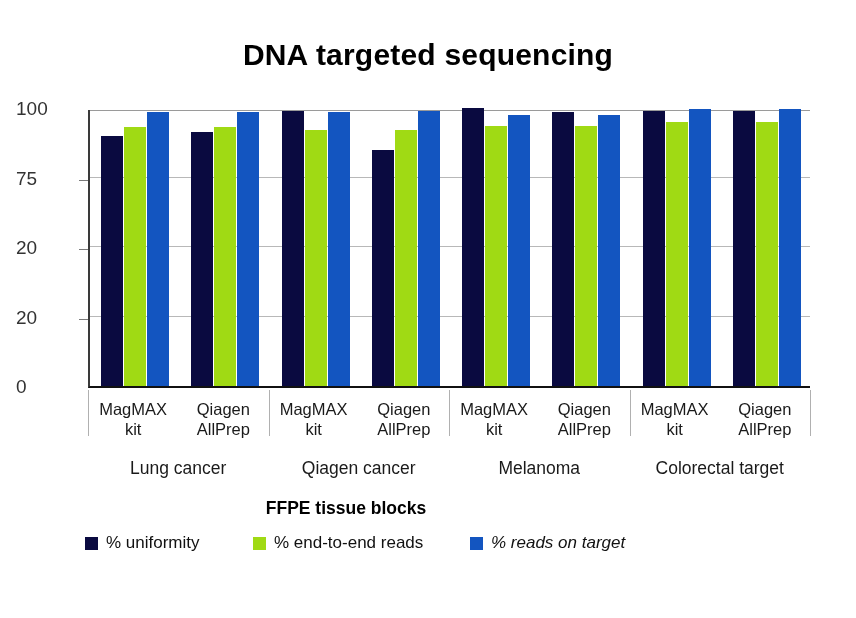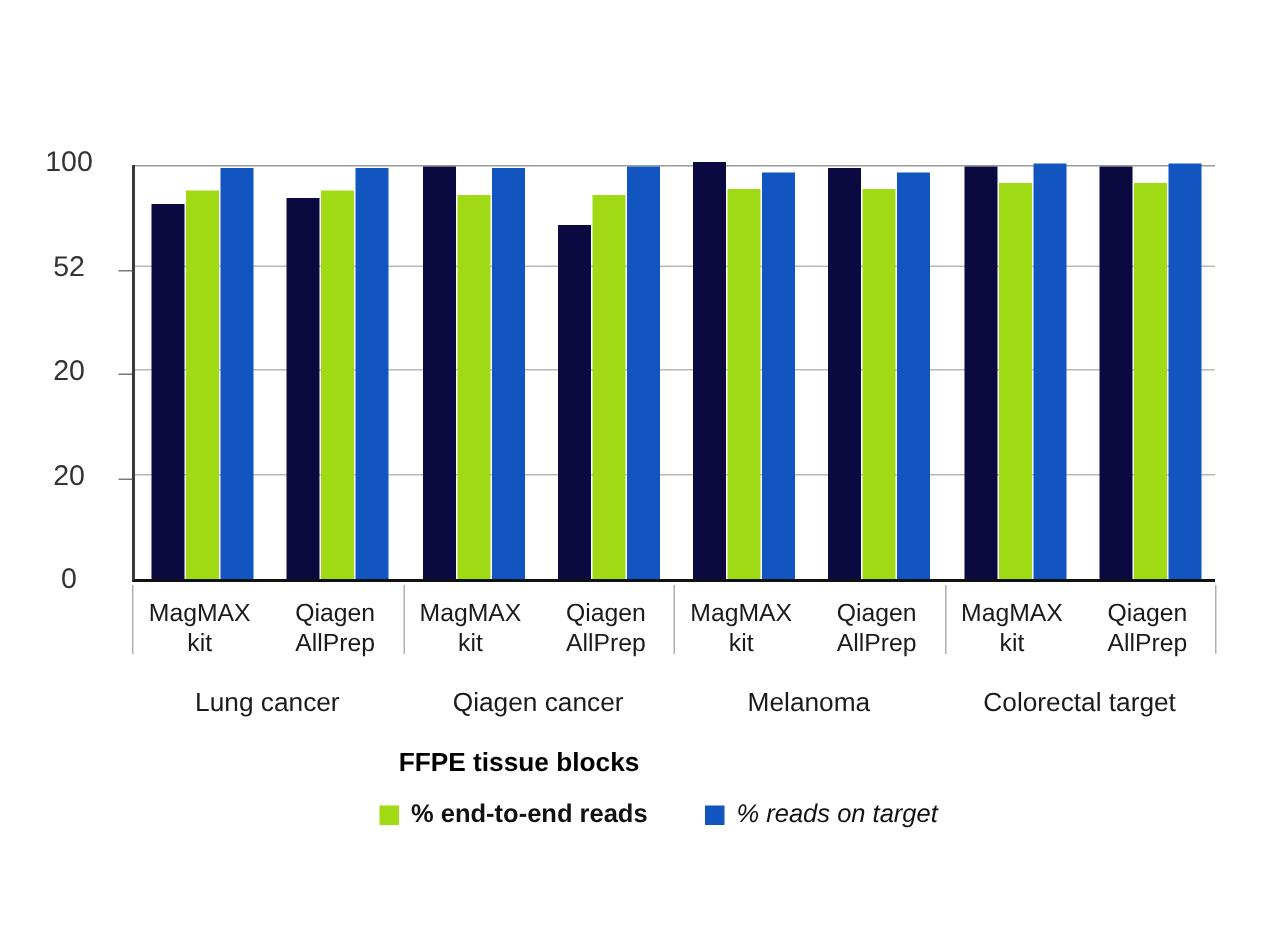--- a/index.html
+++ b/index.html
@@ -30,21 +30,21 @@
     border-bottom:2px solid #111111;
   }
   .plot-topline{
     position:absolute;left:0;top:0;width:100%;height:1px;background:#9a9a9a;
   }
   .gridline{
     position:absolute;left:0;width:100%;height:1px;background:#b8b8b8;
   }
   .ytick-label{
     position:absolute;
-    width:60px;text-align:center;
+    width:60px;text-align:left;
     font-size:19px;color:#333;
   }
   .ytick-mark{
     position:absolute;width:9px;height:1px;background:#7a7a7a;
   }
 
   
   .bar{
     position:absolute;bottom:0;
   }
@@ -83,20 +83,21 @@
   .legend-swatch{
     width:13px;height:13px;display:inline-block;flex:0 0 auto;
   }
   .legend-text{white-space:nowrap;}
 </style>
 </head>
 <body>
 
 <div id="chart-root">
 
+  <div class="chart-title">DNA targeted sequencing</div>
 
   <div class="plot" id="plot-area">
     <div class="plot-topline"></div>
   <div class="gridline" style="bottom: 69.5px;"></div>
       <div class="gridline" style="bottom: 139px;"></div>
       <div class="gridline" style="bottom: 208.5px;"></div>
       <div class="bar" style="left: 11.125px; width: 22px; height: 250.2px; background: rgb(10, 10, 64);"></div>
       <div class="bar" style="left: 34.125px; width: 22px; height: 258.54px; background: rgb(160, 218, 20);"></div>
       <div class="bar" style="left: 57.125px; width: 22px; height: 273.83px; background: rgb(19, 85, 192);"></div>
       <div class="bar" style="left: 101.375px; width: 22px; height: 254.37px; background: rgb(10, 10, 64);"></div>
@@ -121,21 +122,21 @@
       <div class="bar" style="left: 665.875px; width: 22px; height: 264.1px; background: rgb(160, 218, 20);"></div>
       <div class="bar" style="left: 688.875px; width: 22px; height: 276.61px; background: rgb(19, 85, 192);"></div>
     </div>
 
   <div id="y-axis">
       <div class="ytick-label" style="left: 16px; top: 376px;">0</div>
       <div class="ytick-label" style="left: 16px; top: 306.5px;">20</div>
       <div class="ytick-mark" style="left: 79px; top: 318.5px;"></div>
       <div class="ytick-label" style="left: 16px; top: 237px;">20</div>
       <div class="ytick-mark" style="left: 79px; top: 249px;"></div>
-      <div class="ytick-label" style="left: 16px; top: 167.5px;">52</div>
+      <div class="ytick-label" style="left: 16px; top: 167.5px;">75</div>
       <div class="ytick-mark" style="left: 79px; top: 179.5px;"></div>
       <div class="ytick-label" style="left: 16px; top: 98px;">100</div>
     </div>
 
   <div id="x-axis">
       <div class="kit-label" style="width: 120px; left: 73.125px; top: 399px;">
         <div>MagMAX</div>
         <div>kit</div>
       </div>
       <div class="kit-label" style="width: 120px; left: 163.375px; top: 399px;">
@@ -173,21 +174,25 @@
       <div class="group-sep" style="left: 810px; top: 390px; height: 46px;"></div>
       <div class="group-label" style="width: 180.5px; left: 88px; top: 458px;">Lung cancer</div>
       <div class="group-label" style="width: 180.5px; left: 268.5px; top: 458px;">Qiagen cancer</div>
       <div class="group-label" style="width: 180.5px; left: 449px; top: 458px;">Melanoma</div>
       <div class="group-label" style="width: 180.5px; left: 629.5px; top: 458px;">Colorectal target</div>
     </div>
 
   <div class="xaxis-title">FFPE tissue blocks</div>
 
   <div class="legend" id="legend">
-      <div class="legend-item" style="left: 253px; font-weight: bold;">
+      <div class="legend-item" style="left: 85px;">
+        <span class="legend-swatch" style="background: rgb(10, 10, 64);"></span>
+        <span class="legend-text">% uniformity</span>
+      </div>
+      <div class="legend-item" style="left: 253px;">
         <span class="legend-swatch" style="background: rgb(160, 218, 20);"></span>
         <span class="legend-text">% end-to-end reads</span>
       </div>
       <div class="legend-item" style="left: 470px; font-style: italic;">
         <span class="legend-swatch" style="background: rgb(19, 85, 192);"></span>
         <span class="legend-text">% reads on target</span>
       </div>
     </div>
 
 </div>

